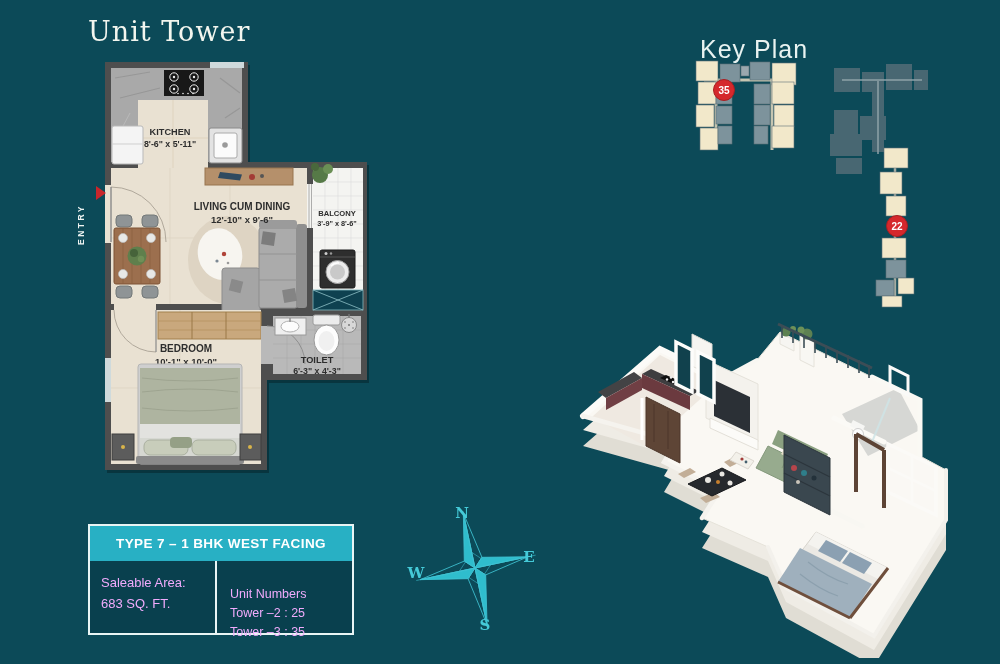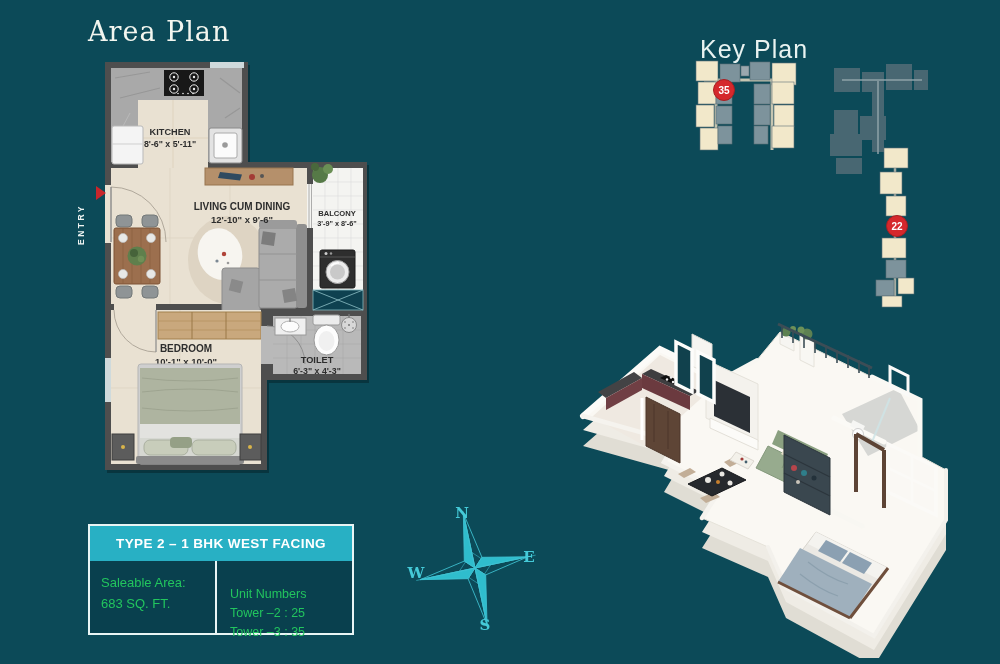--- a/index.html
+++ b/index.html
@@ -11,31 +11,31 @@
         font-weight:400;letter-spacing:1px;margin-top:17px;}
   svg{position:absolute;}
   .svg-floor{left:70px;top:58px;}
   .svg-key{left:688px;top:58px;}
   .svg-iso{left:572px;top:322px;}
   .svg-compass{left:402px;top:494px;}
   .plan-label{font-family:"Liberation Sans",sans-serif;font-weight:bold;fill:#2d2d2d;}
   .infobox{position:absolute;left:88px;top:524px;width:262px;border:2px solid #e9f5f5;}
   .infobox-header{height:35px;display:flex;align-items:center;justify-content:center;
         color:#fff;font-size:13.5px;font-weight:bold;letter-spacing:.4px;}
-  .infobox-body{display:flex;height:72px;background:rgba(6,54,66,.45);color:#22c55e;}
+  .infobox-body{display:flex;height:72px;background:rgba(6,54,66,.45);color:#f0abfc;}
   .cell-left{width:114px;border-right:2px solid #e9f5f5;padding:12px 0 0 11px;
         font-size:13px;line-height:1.6;}
   .cell-right{flex:1;padding:24px 0 0 13px;font-size:12.5px;line-height:1.5;}
 </style>
 </head>
 <body>
 
 <div class="stage">
 
-  <div class="title-unit">Area Plan</div>
+  <div class="title-unit">Unit Tower</div>
   <div class="title-key">Key Plan</div>
 
   <svg class="svg-floor" width="310" height="418" viewBox="0 0 310 418">
 
     <path d="M37,7 L180,7 L180,107 L299,107 L299,325 L199,325 L199,415 L37,415 Z" fill="rgba(0,0,0,0.28)"></path>
     <path d="M35,4 L178,4 L178,104 L297,104 L297,322 L197,322 L197,412 L35,412 Z" fill="#4e4e4e"></path>
 
     <g>
       <rect x="41" y="10" width="131" height="94" fill="#a9a9a9"></rect>
       <path d="M45,20 L80,14 M50,40 L90,30 M150,20 L170,35 M155,60 L170,50" stroke="#939393" stroke-width="1.2" opacity=".8"></path>
@@ -433,21 +433,21 @@
     </g>
     <g font-family="DejaVu Serif,serif" font-weight="bold" font-size="15" fill="#45cad8" text-anchor="middle">
       <text x="60" y="24">N</text>
       <text x="127" y="68">E</text>
       <text x="14" y="84">W</text>
       <text x="83" y="136">S</text>
     </g>
   </svg>
 
   <div class="infobox">
-    <div class="infobox-header" style="background-color: rgb(40, 176, 196);">TYPE 2 – 1 BHK WEST FACING</div>
+    <div class="infobox-header" style="background-color: rgb(40, 176, 196);">TYPE 7 – 1 BHK WEST FACING</div>
     <div class="infobox-body">
       <div class="cell-left">
         <div>Saleable Area:</div>
         <div>683 SQ. FT.</div>
       </div>
       <div class="cell-right">
         <div>Unit Numbers</div>
         <div>Tower –2 : 25</div>
         <div>Tower –3 : 35</div>
       </div>

